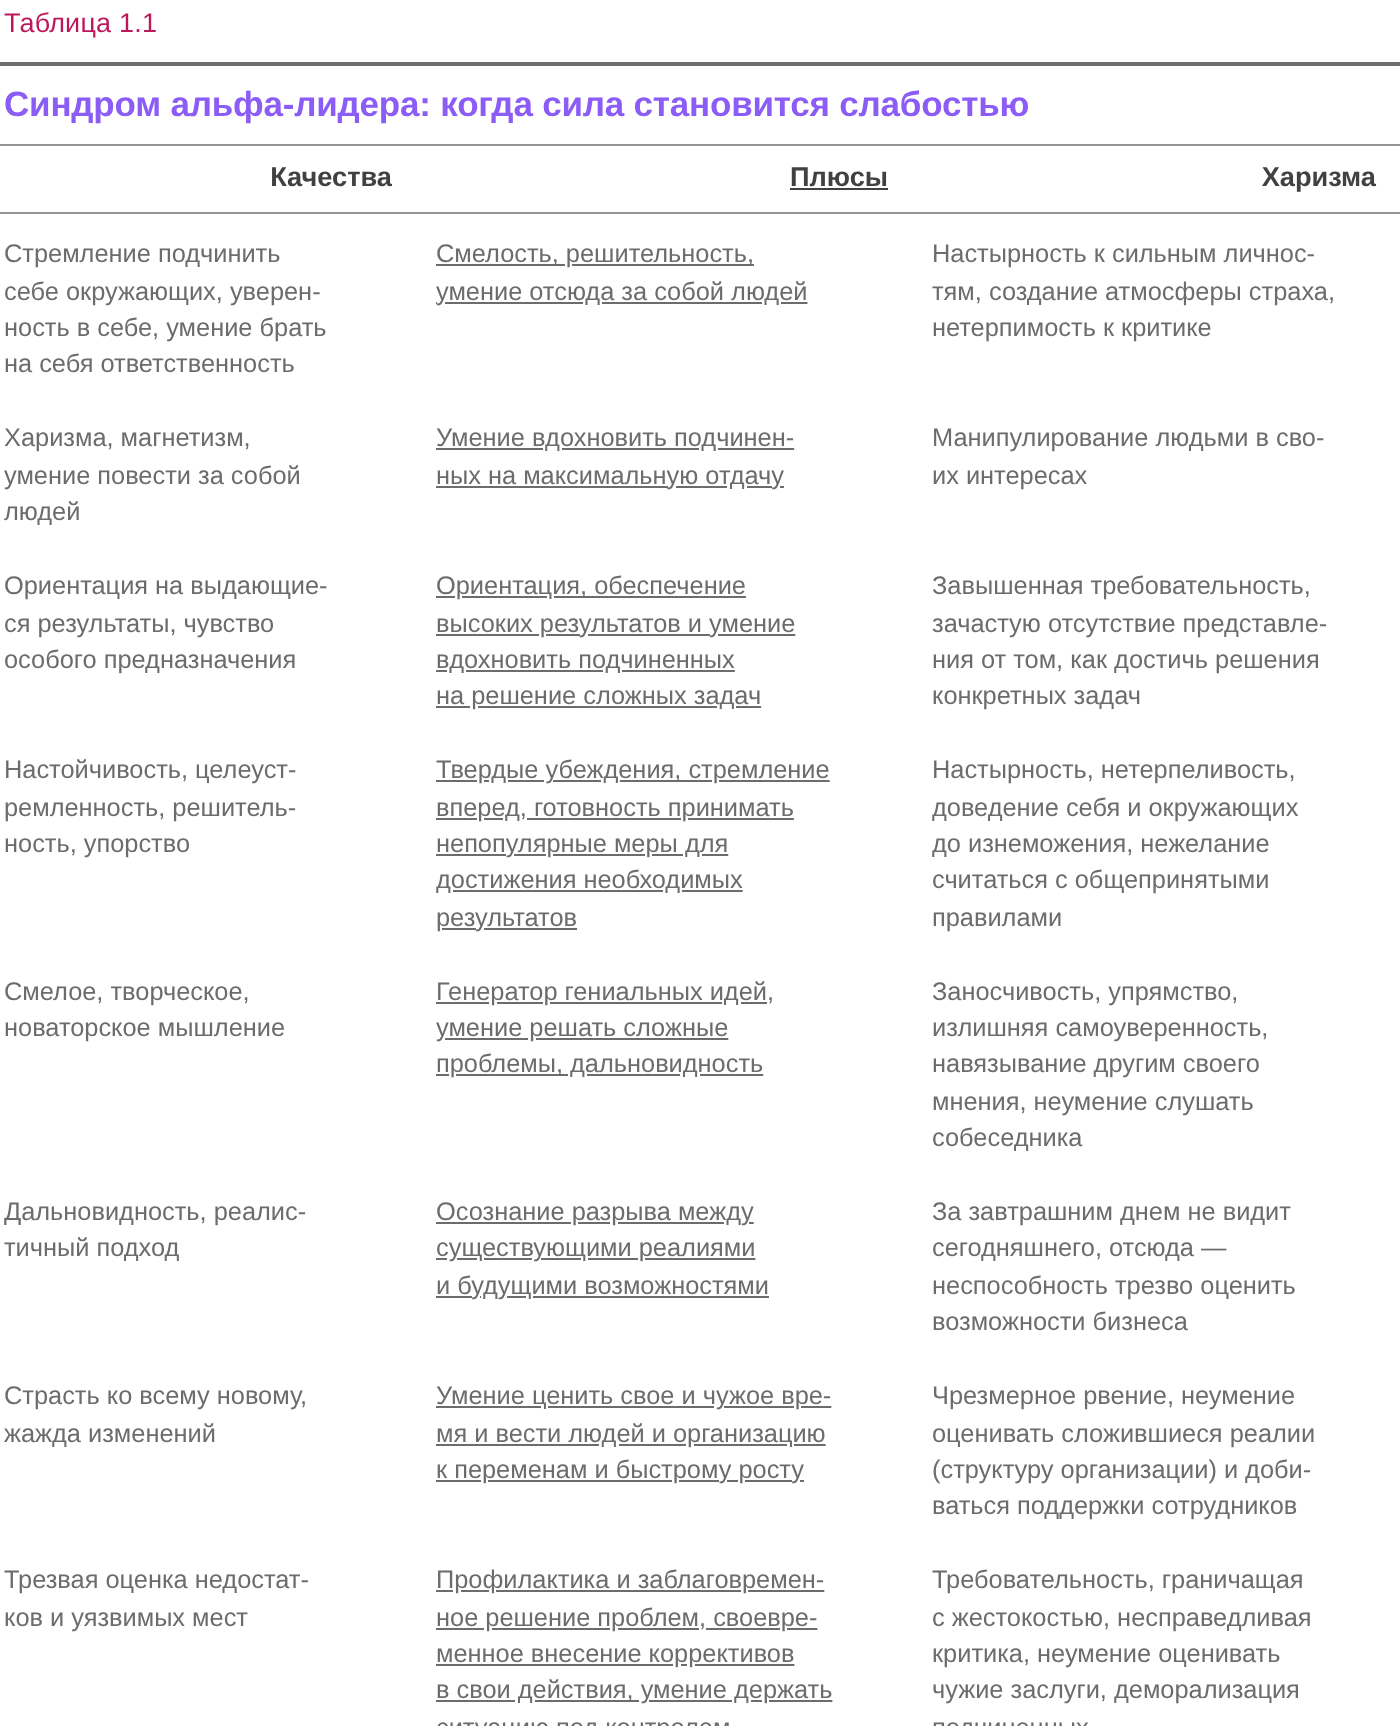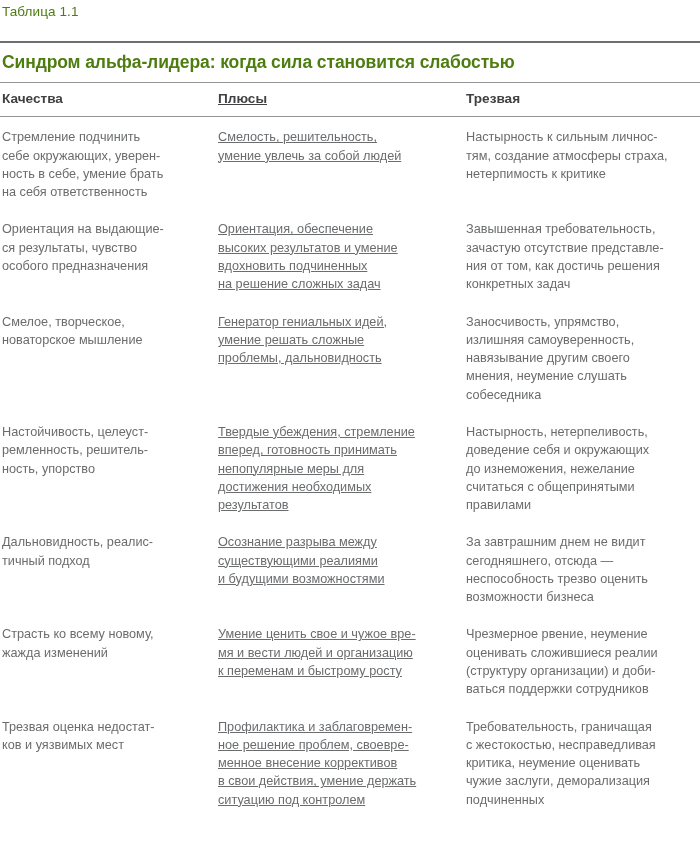--- a/index.html
+++ b/index.html
@@ -15,56 +15,56 @@
     overflow: hidden;
   }
   .table-wrap {
     width: 700px;
     box-sizing: border-box;
     padding: 0;
   }
   
   .caption {
     font-size: 13.5px;
-    color: #4d7c0f;
-    padding: 5px 0 21px 2px;
+    color: #be185d;
+    padding: 5px 0 11px 2px;
     letter-spacing: 0.1px;
     line-height: 1.1;
   }
   .rule-top {
     border-top: 2px solid #6d6e71;
     height: 0;
     font-size: 0;
     line-height: 0;
   }
   .rule-thin {
     border-top: 1.2px solid #939598;
     height: 0;
     font-size: 0;
     line-height: 0;
   }
   .title {
     font-size: 17.5px;
     font-weight: bold;
-    color: #4d7c0f;
+    color: #8b5cf6;
     padding: 9px 2px 10px 2px;
     line-height: 1.15;
     letter-spacing: -0.1px;
   }
   table.grid {
     width: 700px;
     border-collapse: collapse;
     table-layout: fixed;
   }
   table.grid col.c1 { width: 208px; }
   table.grid col.c2 { width: 248px; }
   table.grid col.c3 { width: 244px; }
 
   th.head {
-    text-align: left;
+    text-align: right;
     font-size: 13.6px;
     font-weight: bold;
     color: #414042;
     padding: 8px 12px 9px 2px;
     vertical-align: top;
     line-height: 1.2;
   }
   td.cell {
     vertical-align: top;
     font-size: 12.7px;
@@ -94,87 +94,96 @@
   <table class="grid">
     <colgroup>
       <col class="c1">
         <col class="c2">
         <col class="c3">
     </colgroup>
     <thead>
       <tr>
         <th class="head col1">Качества</th>
         <th class="head col2">Плюсы</th>
-        <th class="head col3">Трезвая</th>
+        <th class="head col3">Харизма</th>
       </tr>
     </thead>
   </table>
 
   <div class="rule-thin"></div>
   <div class="spacer-2"></div>
 
   <table class="grid">
     <colgroup>
       <col class="c1">
         <col class="c2">
         <col class="c3">
     </colgroup>
     <tbody>
       <tr>
         <td class="cell col1">Стремление подчинить
 себе окружающих, уверен-
 ность в себе, умение брать
 на себя ответственность</td>
         <td class="cell col2">Смелость, решительность,
-умение увлечь за собой людей</td>
+умение отсюда за собой людей</td>
         <td class="cell col3">Настырность к сильным личнос-
 тям, создание атмосферы страха,
 нетерпимость к критике</td>
+      </tr>
+      <tr>
+        <td class="cell col1">Харизма, магнетизм,
+умение повести за собой
+людей</td>
+        <td class="cell col2">Умение вдохновить подчинен-
+ных на максимальную отдачу</td>
+        <td class="cell col3">Манипулирование людьми в сво-
+их интересах</td>
       </tr>
       <tr>
         <td class="cell col1">Ориентация на выдающие-
 ся результаты, чувство
 особого предназначения</td>
         <td class="cell col2">Ориентация, обеспечение
 высоких результатов и умение
 вдохновить подчиненных
 на решение сложных задач</td>
         <td class="cell col3">Завышенная требовательность,
 зачастую отсутствие представле-
 ния от том, как достичь решения
 конкретных задач</td>
-      </tr>
-      <tr>
-        <td class="cell col1">Смелое, творческое,
-новаторское мышление</td>
-        <td class="cell col2">Генератор гениальных идей,
-умение решать сложные
-проблемы, дальновидность</td>
-        <td class="cell col3">Заносчивость, упрямство,
-излишняя самоуверенность,
-навязывание другим своего
-мнения, неумение слушать
-собеседника</td>
       </tr>
       <tr>
         <td class="cell col1">Настойчивость, целеуст-
 ремленность, решитель-
 ность, упорство</td>
         <td class="cell col2">Твердые убеждения, стремление
 вперед, готовность принимать
 непопулярные меры для
 достижения необходимых
 результатов</td>
         <td class="cell col3">Настырность, нетерпеливость,
 доведение себя и окружающих
 до изнеможения, нежелание
 считаться с общепринятыми
 правилами</td>
       </tr>
       <tr>
+        <td class="cell col1">Смелое, творческое,
+новаторское мышление</td>
+        <td class="cell col2">Генератор гениальных идей,
+умение решать сложные
+проблемы, дальновидность</td>
+        <td class="cell col3">Заносчивость, упрямство,
+излишняя самоуверенность,
+навязывание другим своего
+мнения, неумение слушать
+собеседника</td>
+      </tr>
+      <tr>
         <td class="cell col1">Дальновидность, реалис-
 тичный подход</td>
         <td class="cell col2">Осознание разрыва между
 существующими реалиями
 и будущими возможностями</td>
         <td class="cell col3">За завтрашним днем не видит
 сегодняшнего, отсюда —
 неспособность трезво оценить
 возможности бизнеса</td>
       </tr>

